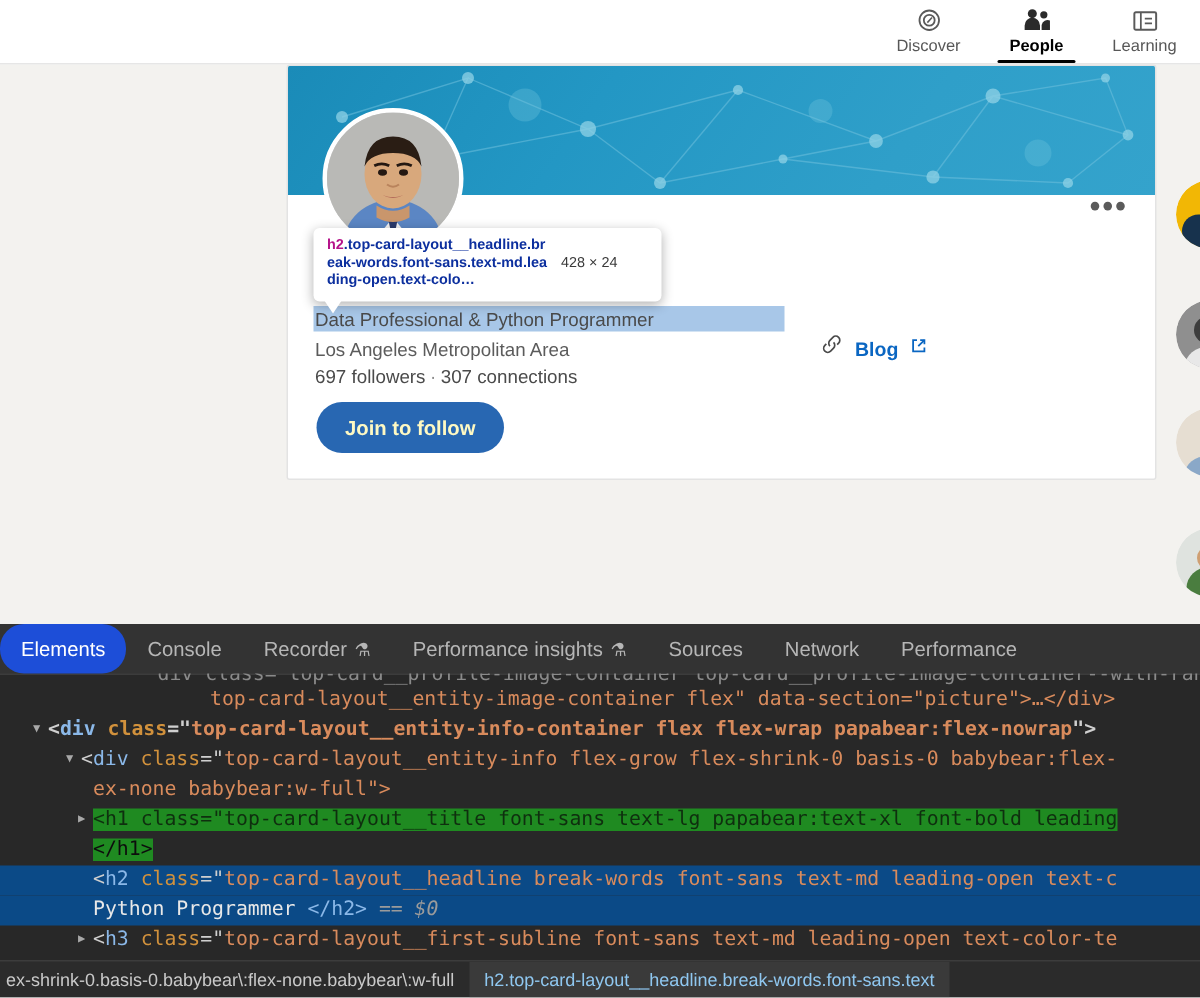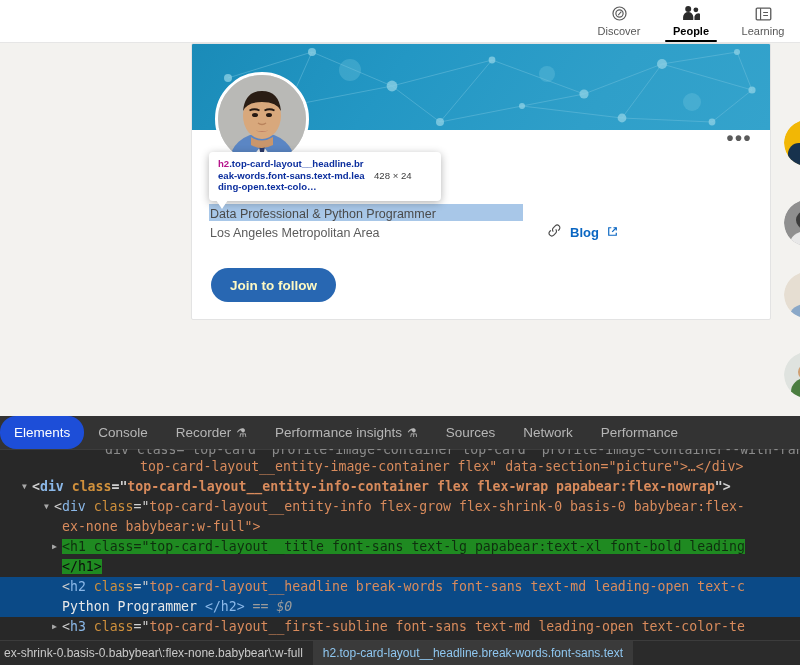--- a/index.html
+++ b/index.html
@@ -216,20 +216,23 @@
         </svg>
       </span>
     </div>
 
     <div id="headline-row">
       <span class="htext">Data Professional &amp; Python Programmer</span>
     </div>
 
     <div id="location">Los Angeles Metropolitan Area</div>
 
+    <div id="stats">
+      <span>697 followers</span><span class="dot">·</span><span>307 connections</span>
+    </div>
 
     <button id="join-btn">Join to follow</button>
   </div>
 
   <div id="inspect-tip">
     <div class="sel"><span class="tag">h2</span><span>.top-card-layout__headline.break-words.font-sans.text-md.leading-open.text-colo…</span></div>
     <div class="dim">428 × 24</div>
   </div>
   <div id="tip-arrow"></div>
 

